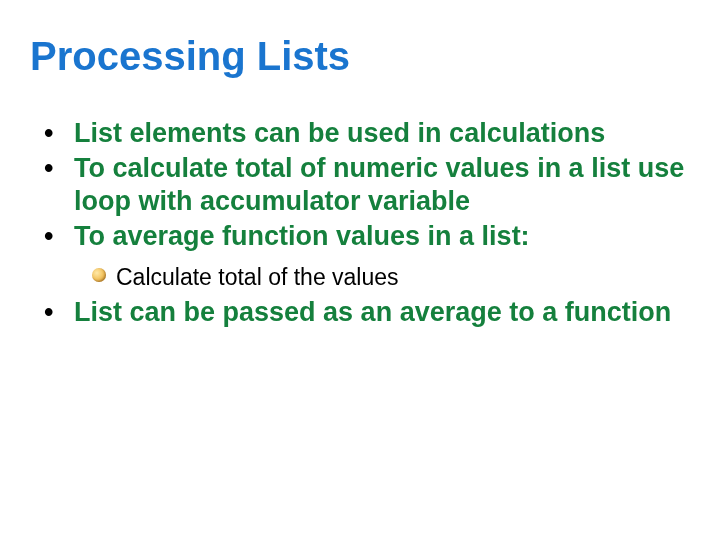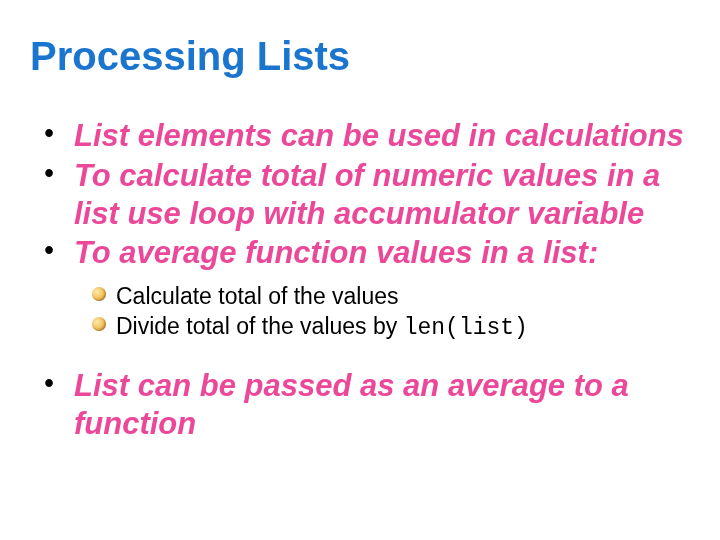--- a/index.html
+++ b/index.html
@@ -19,40 +19,39 @@
     margin-bottom: 38px;
     margin-top: 4px;
   }
   ul.main {
     list-style: none;
     padding-left: 8px;
   }
   ul.main > li.bullet {
     position: relative;
     padding-left: 36px;
-    font-size: 31px;
+    font-size: 27px;
     font-weight: bold;
-    color: #ec4899;
+    color: #15803d;
     line-height: 1.22;
     margin-bottom: 2px;
-    font-style: italic;
   }
   ul.main > li.bullet::before {
     content: "•";
     position: absolute;
     left: 6px;
     top: 0;
     font-size: 27px;
     color: #000;
   }
   ul.sub {
     list-style: none;
     padding-left: 54px;
     margin-top: 10px;
-    margin-bottom: 24px;
+    margin-bottom: 4px;
   }
   ul.sub > li {
     position: relative;
     padding-left: 24px;
     font-size: 23px;
     font-weight: normal;
     color: #000;
     line-height: 1.28;
   }
   ul.sub > li .sub-bullet {
@@ -78,20 +77,16 @@
 <ul class="main">
   <li class="bullet">List elements can be used in calculations</li>
   <li class="bullet">To calculate total of numeric values in a list use loop with accumulator variable</li>
   <li class="bullet">To average function values in a list:</li>
 
   <ul class="sub">
     <li>
       <span class="sub-bullet"></span>
       <span>Calculate total of the values</span>
     </li>
-    <li>
-      <span class="sub-bullet"></span>
-      <span>Divide total of the values by </span><code class="mono">len(list)</code>
-    </li>
   </ul>
 
   <li class="bullet">List can be passed as an average to a function</li>
 </ul>
 
 </body></html>

